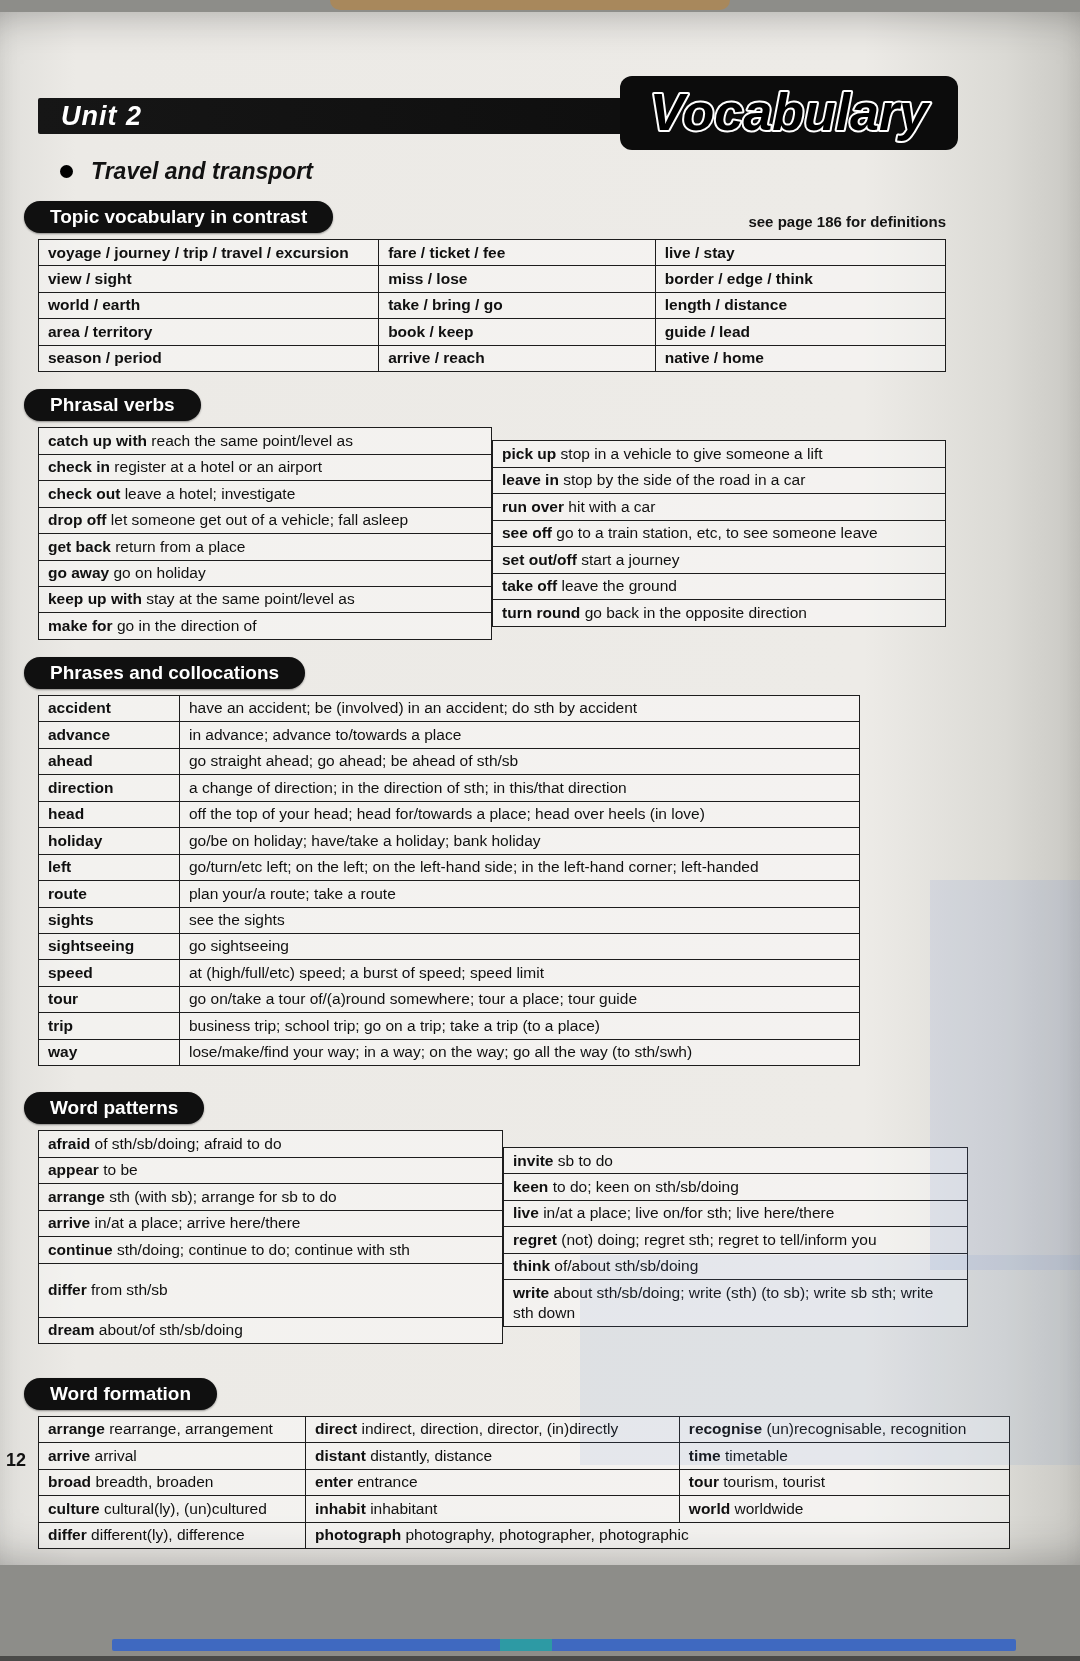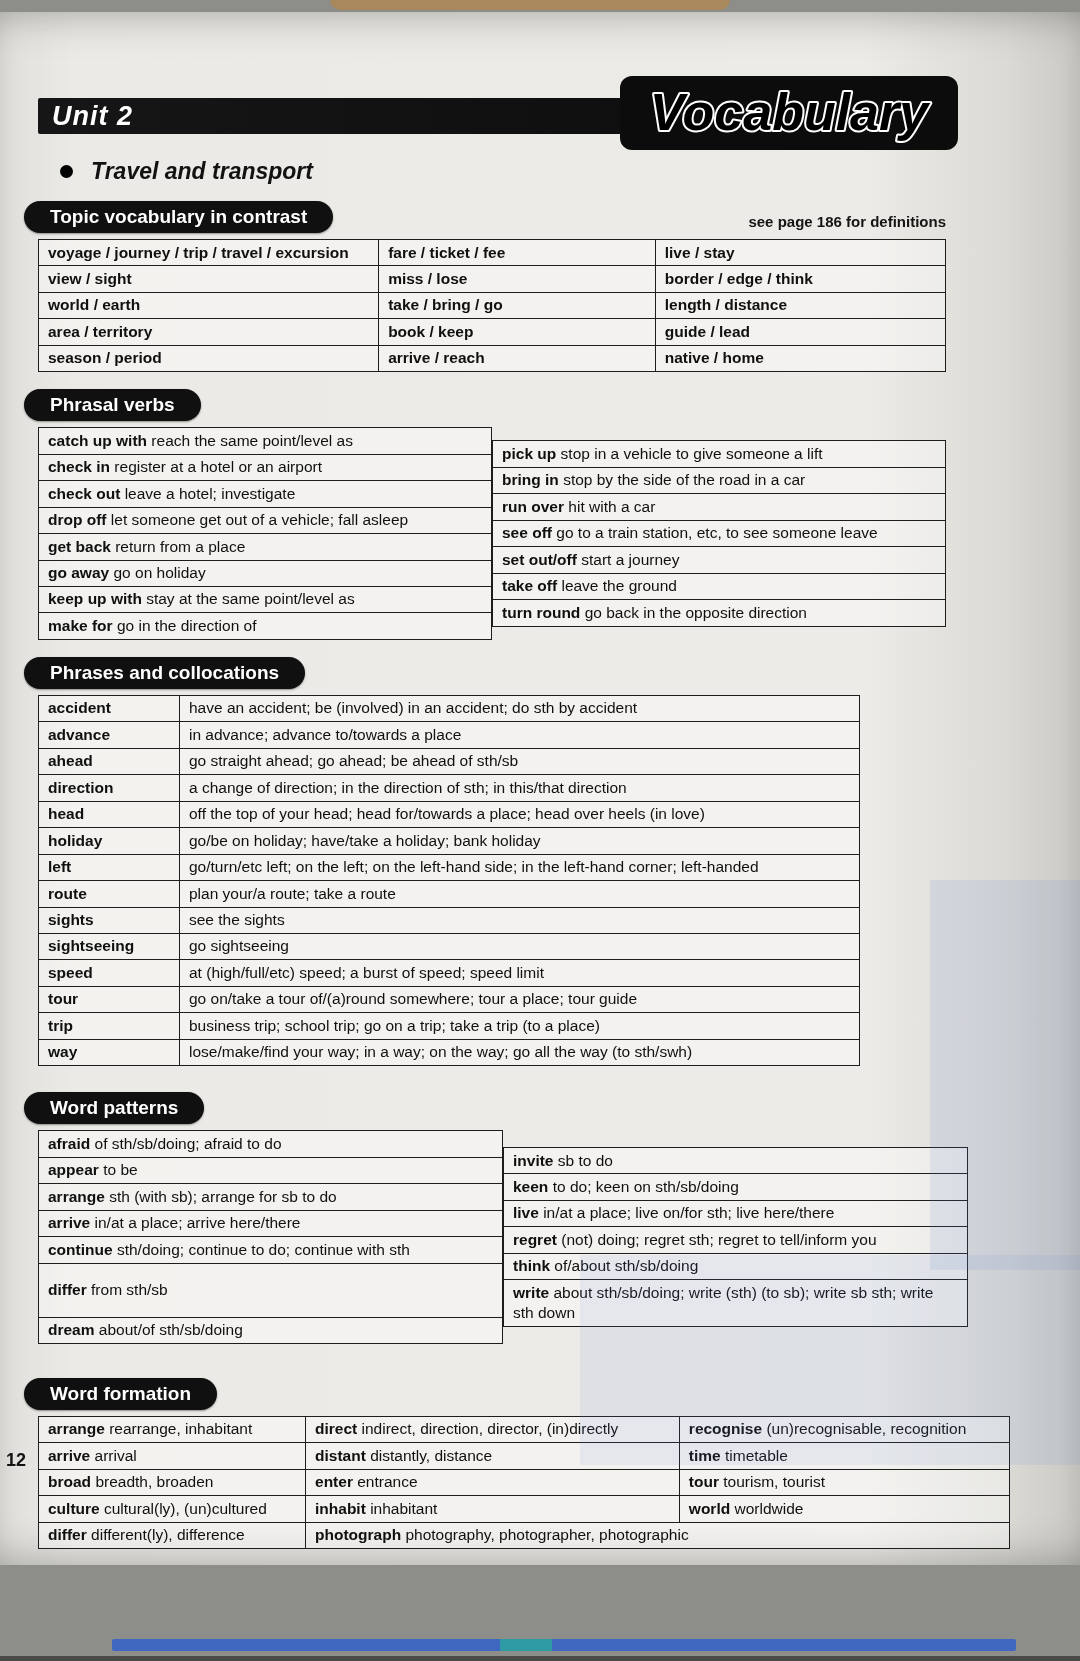--- a/index.html
+++ b/index.html
@@ -9,21 +9,21 @@
     font-family:"Liberation Sans",sans-serif;
   }
   .paper{
     position:absolute;left:0;right:0;top:12px;bottom:96px;
     background:linear-gradient(90deg,#e0dfdb 0%,#eceae6 7%,#edebe7 80%,#dbdad5 93%,#c9c8c3 100%);
     box-shadow:inset 0 28px 45px -30px rgba(0,0,0,.35), inset 0 -32px 45px -30px rgba(0,0,0,.30);
   }
   .content{position:relative;width:908px;margin:86px 0 0 38px;}
   
   .unitbar{position:relative;height:36px;background:linear-gradient(90deg,#161616,#0b0b0b);display:flex;align-items:center;border-radius:2px;}
-  .unit{color:#fff;font-weight:bold;font-style:italic;font-size:27px;padding-left:14px;letter-spacing:1px;}
+  .unit{color:#fff;font-weight:bold;font-style:italic;font-size:27px;padding-left:23px;letter-spacing:1px;}
   .vocabwrap{position:absolute;right:-12px;top:-22px;background:#0c0c0c;border-radius:12px;padding:2px 8px;line-height:0;}
   .bullet{display:flex;align-items:center;gap:18px;margin:24px 0 16px 22px;font-size:23px;font-weight:bold;font-style:italic;color:#121212;}
   .dot{width:13px;height:13px;border-radius:50%;background:#000;flex:0 0 auto;}
   
   .sec{margin-bottom:17px;position:relative;}
   .pillrow{display:flex;justify-content:space-between;align-items:flex-end;margin:0 0 6px -14px;}
   .pill{background:#101010;color:#fff;font-weight:bold;font-size:19px;padding:5px 26px;border-radius:22px;box-shadow:0 1px 2px rgba(0,0,0,.4);}
   .note{font-size:15px;font-weight:bold;color:#141414;padding-bottom:3px;}
   
   table{border-collapse:collapse;width:100%;background:rgba(255,255,255,.38);padding-left:12px;}
@@ -160,21 +160,21 @@
           </table>
         <table>
           <tbody>
               <tr>
                 <td>
             <span class="term">pick up</span>
             <span>stop in a vehicle to give someone a lift</span></td>
               </tr>
           <tr>
                 <td>
-            <span class="term">bring in</span>
+            <span class="term">leave in</span>
             <span>stop by the side of the road in a car</span></td>
               </tr>
           <tr>
                 <td>
             <span class="term">run over</span>
             <span>hit with a car</span></td>
               </tr>
           <tr>
                 <td>
             <span class="term">see off</span>
@@ -354,21 +354,21 @@
       <table class="wf">
         <colgroup>
             <col style="width:27.5%">
             <col style="width:38.5%">
             <col style="width:34%">
           </colgroup>
         <tbody>
             <tr>
           <td>
             <span class="term">arrange</span>
-            <span>rearrange, inhabitant</span></td>
+            <span>rearrange, arrangement</span></td>
           <td>
             <span class="term">direct</span>
             <span>indirect, direction, director, (in)directly</span></td>
           <td>
             <span class="term">recognise</span>
             <span>(un)recognisable, recognition</span></td>
         </tr>
         <tr>
           <td>
             <span class="term">arrive</span>

